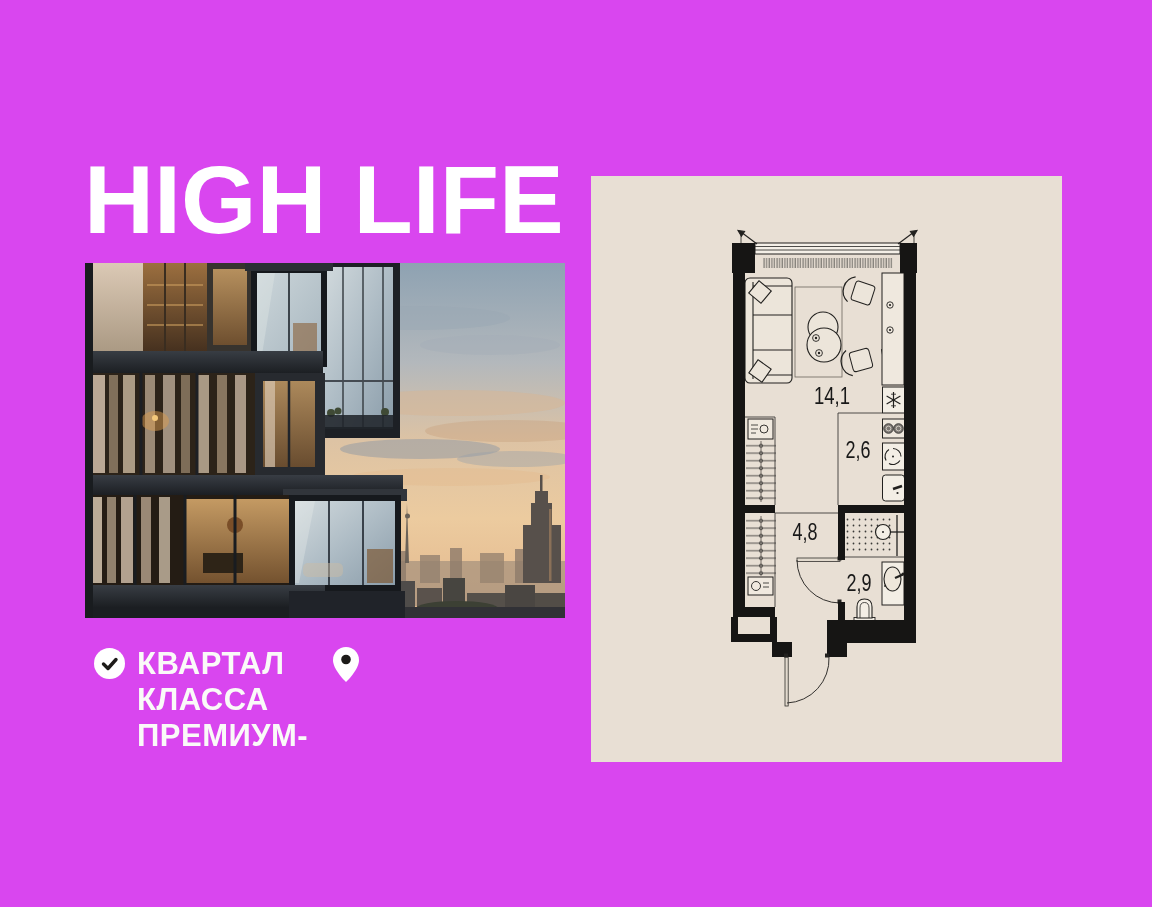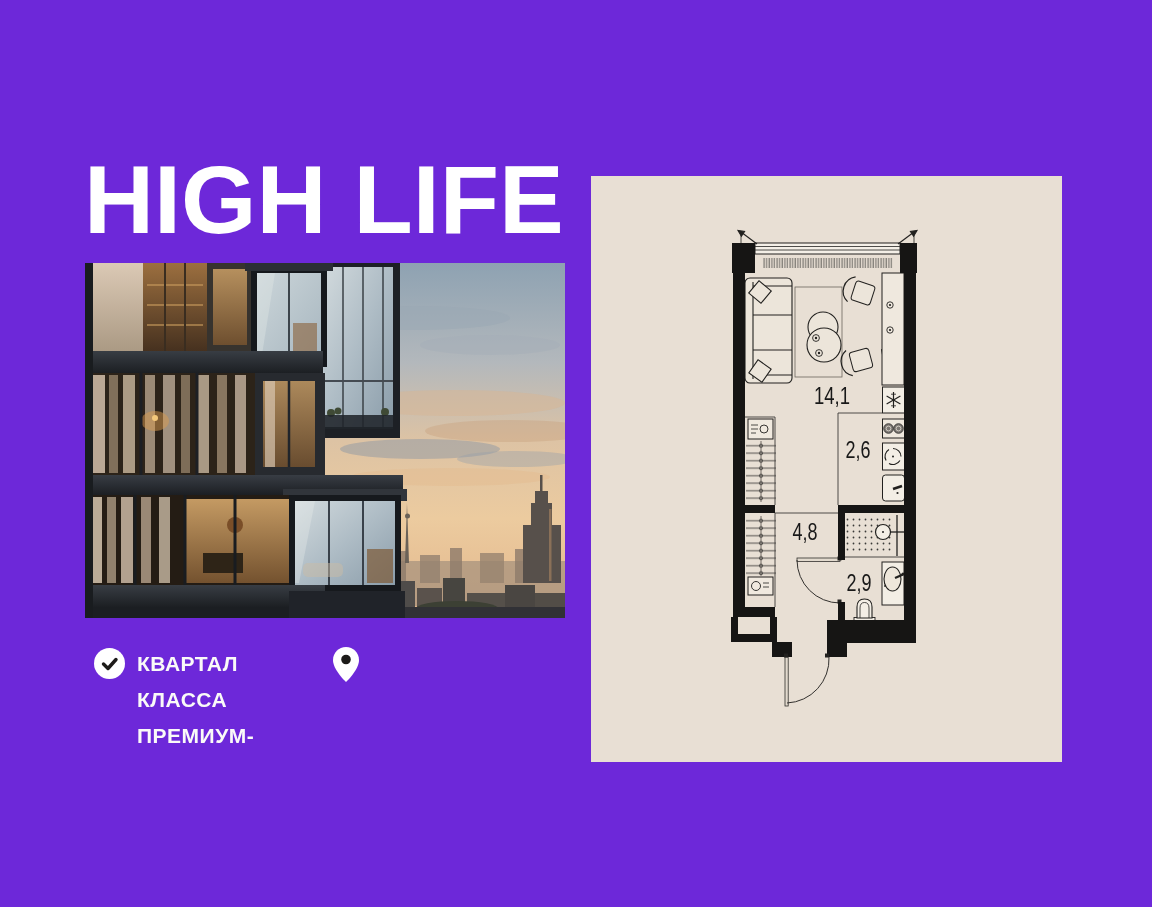--- a/index.html
+++ b/index.html
@@ -1,20 +1,20 @@
 <!DOCTYPE html>
 <html><head>
 <meta charset="utf-8">
 <style>
   html,body{margin:0;padding:0;background:#1d1b19;width:1152px;height:907px;overflow:hidden}
-  .stage{position:relative;width:1152px;height:907px;background:#6d28d9;font-family:"Liberation Sans",sans-serif}
+  .stage{position:relative;width:1152px;height:907px;background:#d946ef;font-family:"Liberation Sans",sans-serif}
   .logo{position:absolute;left:84px;top:151px;font-size:97px;line-height:97px;font-weight:700;color:#ffffff;letter-spacing:0;white-space:nowrap}
   .photo{position:absolute;left:85px;top:263px;width:480px;height:355px}
   .feature{position:absolute;top:646px}
-  .feature .txt{color:#fafaf8;font-size:21px;line-height:36px;font-weight:700;letter-spacing:.5px;white-space:nowrap}
+  .feature .txt{color:#fafaf8;font-size:31px;line-height:36px;font-weight:700;letter-spacing:.5px;white-space:nowrap}
   .f1-icon{position:absolute;left:94px;top:648px;width:31px;height:31px}
   .f1-txt{left:137px}
   .f2-icon{position:absolute;left:332px;top:646px;width:28px;height:37px}
   .f2-txt{left:373px}
   .plan-panel{position:absolute;left:591px;top:176px;width:471px;height:586px;background:#e8dfd4}
   .plan-panel svg{position:absolute;left:0;top:0}
   .area-label{font-family:"Liberation Sans",sans-serif;font-size:24px;fill:#181818}
 </style>
 </head>
 <body>

